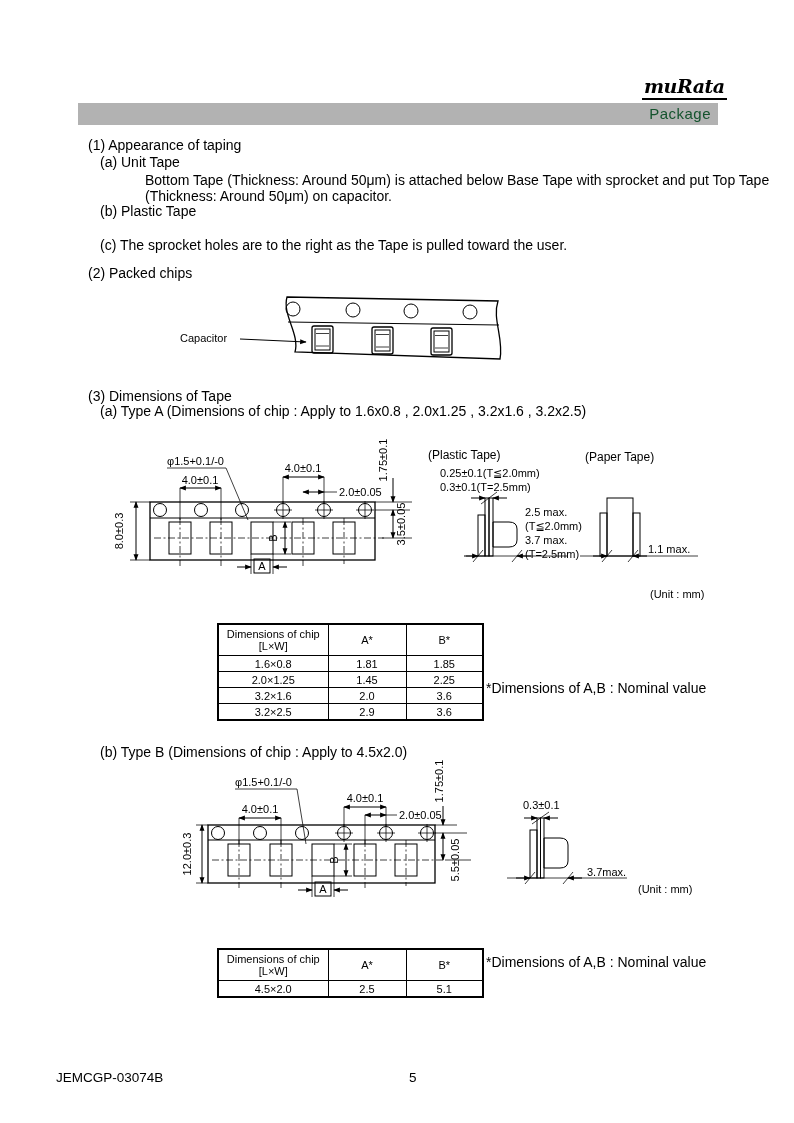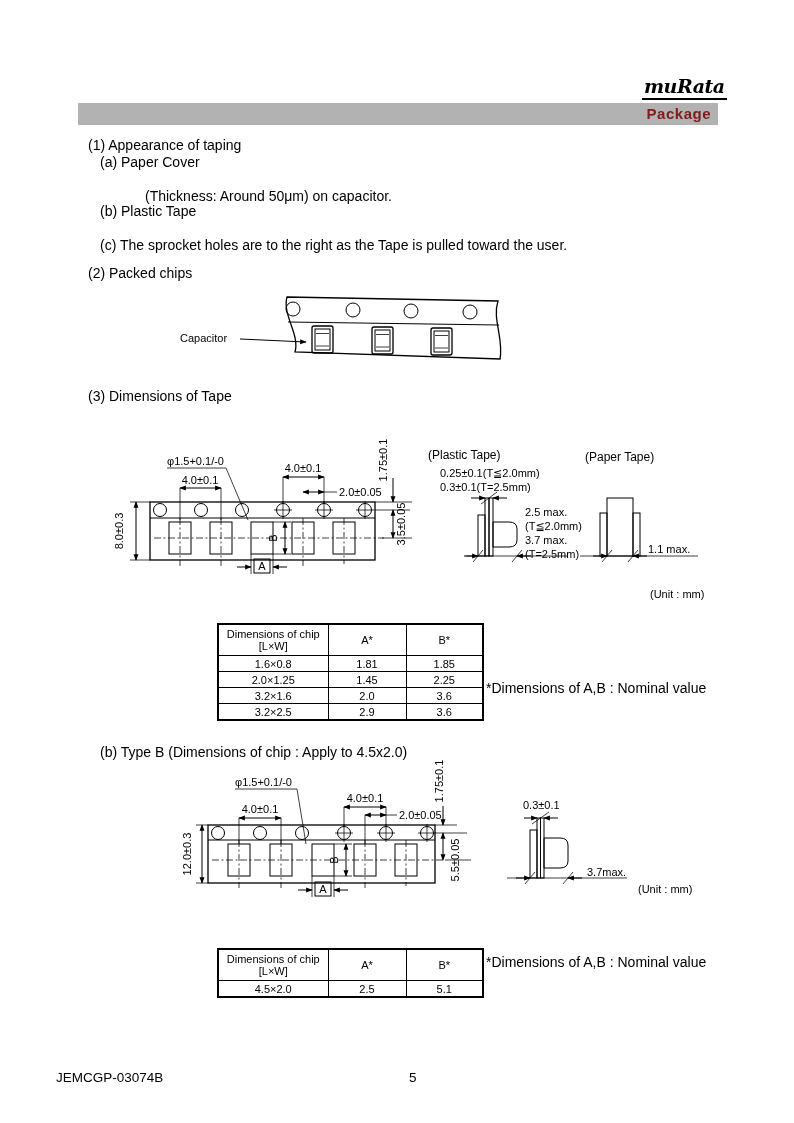--- a/index.html
+++ b/index.html
@@ -3,21 +3,21 @@
 <meta charset="utf-8">
 <style>
   html,body{margin:0;padding:0;background:#888;}
   .page{position:relative;width:794px;height:1123px;background:#fff;margin:0 auto;
         font-family:"Liberation Sans",sans-serif;color:#000;overflow:hidden;}
   .t{position:absolute;font-size:14px;line-height:13px;white-space:nowrap;}
   .logo{position:absolute;left:642px;top:75px;font-family:"DejaVu Serif",serif;
         font-style:italic;font-weight:bold;font-size:19px;letter-spacing:-0.5px;
         border-bottom:2.5px solid #000;padding:0 2px 1px 2px;}
   .header-bar{position:absolute;left:78px;top:103px;width:640px;height:22px;background:#b2b2b2;text-align:right;}
-  .header-title{color:#7f1d1d;font-weight:bold;font-size:15px;line-height:22px;padding-right:7px;letter-spacing:0.5px;display:inline-block;}
+  .header-title{color:#14532d;font-weight:normal;font-size:15px;line-height:22px;padding-right:7px;letter-spacing:0.5px;display:inline-block;}
   .diagram{position:absolute;}
   .diagram line,.diagram path,.diagram rect,.diagram circle{stroke:#000;fill:none;stroke-width:1px;}
   .diagram text{stroke:none;fill:#000;font-family:"Liberation Sans",sans-serif;font-size:11px;}
   .diagram .dsh{stroke-dasharray:7 2.5 2 2.5;stroke-width:0.75px;}
   .diagram .thk{stroke-width:1.3px;}
   .diagram .thn{stroke-width:0.75px;}
   .dim-table{position:absolute;border-collapse:collapse;border:2px solid #000;font-size:11px;text-align:center;table-layout:fixed;margin-top:20px;}
   .dim-table td{border:1px solid #000;padding:0;height:15px;vertical-align:middle;line-height:12px;}
   .dim-table tr.hdr td{height:30px;}
   .footer-text{position:absolute;font-size:13.5px;}
@@ -27,21 +27,22 @@
 
 <div class="page">
 
   <div class="logo">muRata</div>
 
   <div class="header-bar">
     <span class="header-title">Package</span>
   </div>
 
   <div class="t" style="left:88px;top:139px">(1) Appearance of taping</div>
-  <div class="t" style="left:100px;top:156px">(a) Paper Cover</div>
+  <div class="t" style="left:100px;top:156px">(a) Unit Tape</div>
+  <div class="t" style="left:145px;top:174px">Bottom Tape (Thickness: Around 50μm) is attached below Base Tape with sprocket and put Top Tape</div>
   <div class="t" style="left:145px;top:190px">(Thickness: Around 50μm) on capacitor.</div>
   <div class="t" style="left:100px;top:205px">(b) Plastic Tape</div>
   <div class="t" style="left:100px;top:239px">(c) The sprocket holes are to the right as the Tape is pulled toward the user.</div>
 
   <div class="t" style="left:88px;top:267px">(2) Packed chips</div>
 
   <svg class="diagram" style="left:170px;top:288px" width="345" height="85" viewBox="0 0 345 85">
     <defs>
       <marker id="arrP" viewBox="0 0 10 10" refX="9" refY="5" markerWidth="9" markerHeight="6.5" orient="auto-start-reverse">
         <path d="M0,1.2 L10,5 L0,8.8 Z" style="fill:#000;stroke:none;"></path>
@@ -73,20 +74,21 @@
     </g>
     <g>
       <rect class="thk" x="261" y="40" width="21" height="27" rx="2"></rect>
       <rect x="264" y="43" width="15" height="21"></rect>
       <line class="thn" x1="265" y1="47.5" x2="278" y2="47.5"></line>
       <line class="thn" x1="265" y1="60" x2="278" y2="60"></line>
     </g>
   </svg>
 
   <div class="t" style="left:88px;top:390px">(3) Dimensions of Tape</div>
+  <div class="t" style="left:100px;top:405px">(a) Type A (Dimensions of chip : Apply to 1.6x0.8 , 2.0x1.25 , 3.2x1.6 , 3.2x2.5)</div>
 
   <svg class="diagram" style="left:110px;top:420px" width="640" height="185" viewBox="0 0 640 185">
     <defs>
       <marker id="arrA" viewBox="0 0 10 10" refX="9" refY="5" markerWidth="9" markerHeight="6.5" orient="auto-start-reverse">
         <path d="M0,1.2 L10,5 L0,8.8 Z" style="fill:#000;stroke:none;"></path>
       </marker>
     </defs>
 
     <g>
       <rect class="thk" x="40" y="82" width="225" height="58"></rect>

